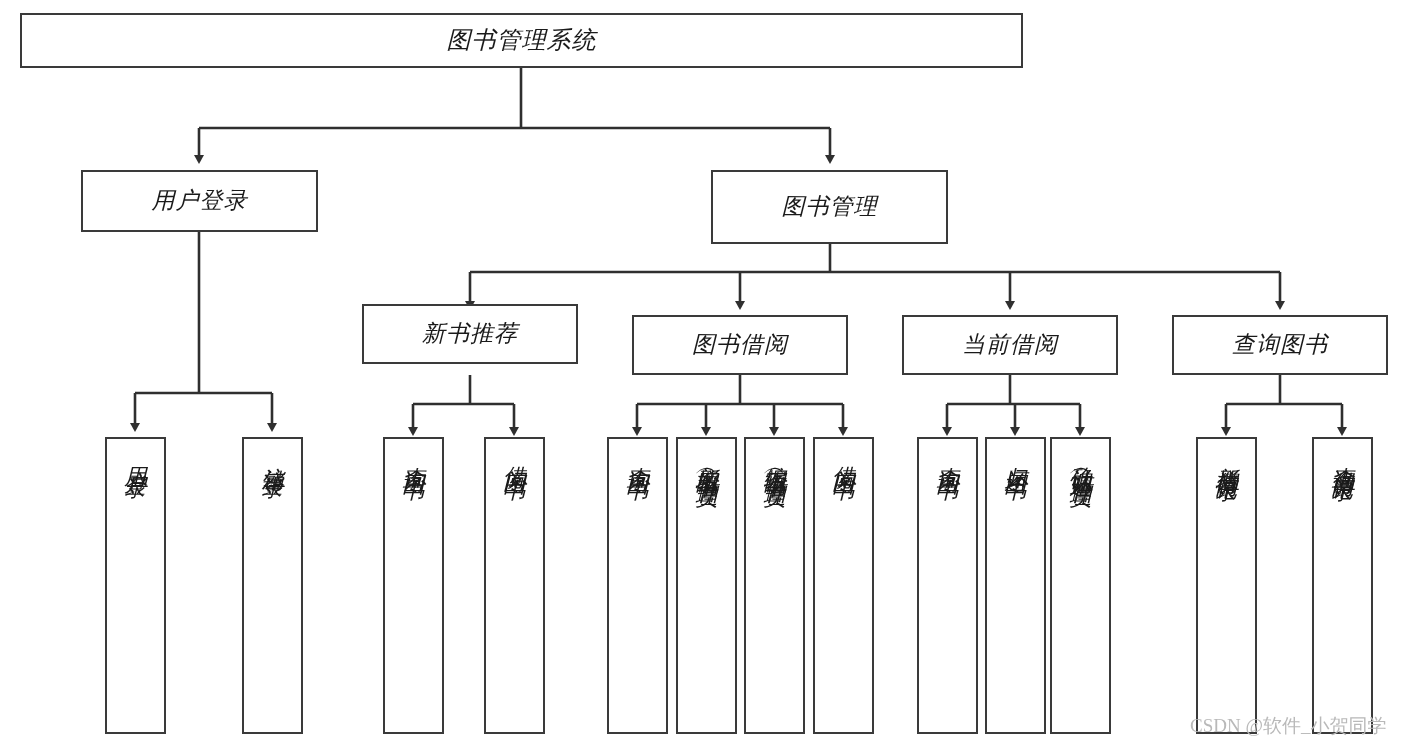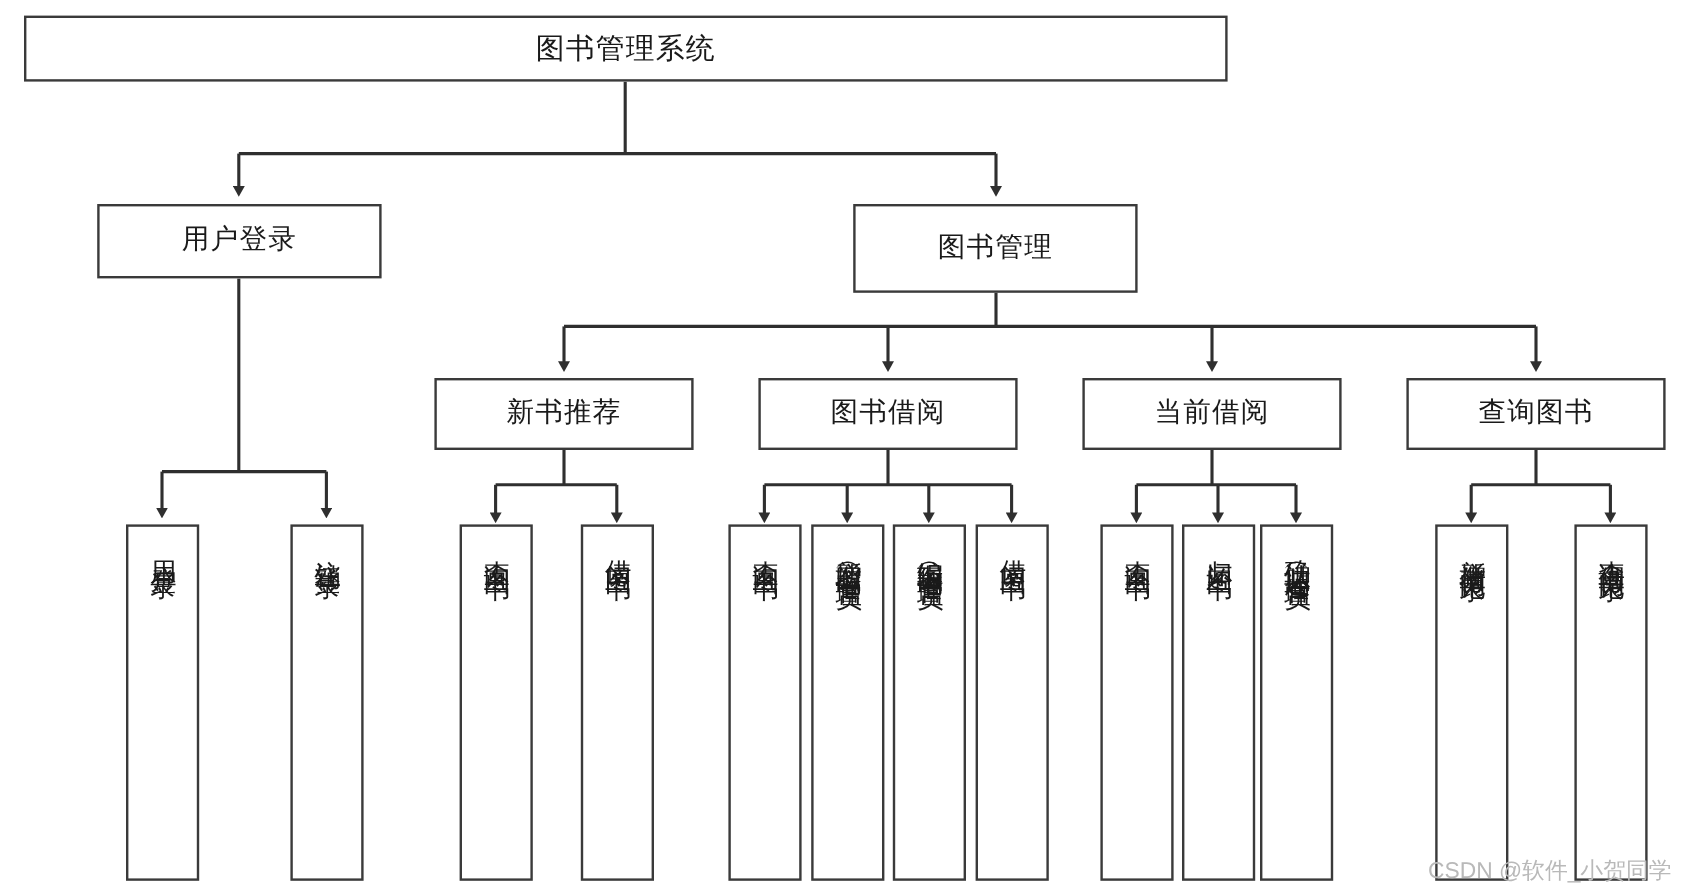--- a/index.html
+++ b/index.html
@@ -35,20 +35,21 @@
     align-items: center;
     justify-content: center;
     color: #1a1a1a;
     z-index: 2;
   }
   .node .label {
     display: block;
     text-align: center;
     line-height: 1.18;
     white-space: pre;
+    font-style: italic;
   }
   
   .node.horiz .label {
     font-size: 23px;
     letter-spacing: 1px;
   }
   .node.root .label {
     font-size: 24px;
   }
   
@@ -69,21 +70,21 @@
     letter-spacing: 3px;
   }
   .watermark {
     position: absolute;
     left: 1190px;
     top: 713px;
     font-size: 19px;
     color: #b9b9b9;
     white-space: nowrap;
     z-index: 3;
-    font-family: Liberation Sans, sans-serif;
+    font-family: Liberation Serif, serif;
   }
 </style>
 </head>
 <body>
 
 <div id="diagram">
 
   <svg id="edges" viewBox="0 0 1405 747" width="1405" height="747" xmlns="http://www.w3.org/2000/svg">
     <defs>
       <marker id="arrow" markerWidth="9" markerHeight="10" refX="1" refY="5" orient="auto" markerUnits="userSpaceOnUse">
@@ -138,21 +139,21 @@
     <span class="label">图书管理系统</span>
   </div>
 
   <div class="node horiz" style="left:81px; top:170px; width:237px; height:62px;">
     <span class="label">用户登录</span>
   </div>
   <div class="node horiz" style="left:711px; top:170px; width:237px; height:74px;">
     <span class="label">图书管理</span>
   </div>
 
-  <div class="node horiz" style="left:362px; top:315px; width:216px; height:60px;">
+  <div class="node horiz" style="left:362px; top:304px; width:216px; height:60px;">
     <span class="label">新书推荐</span>
   </div>
   <div class="node horiz" style="left:632px; top:315px; width:216px; height:60px;">
     <span class="label">图书借阅</span>
   </div>
   <div class="node horiz" style="left:902px; top:315px; width:216px; height:60px;">
     <span class="label">当前借阅</span>
   </div>
   <div class="node horiz" style="left:1172px; top:315px; width:216px; height:60px;">
     <span class="label">查询图书</span>

